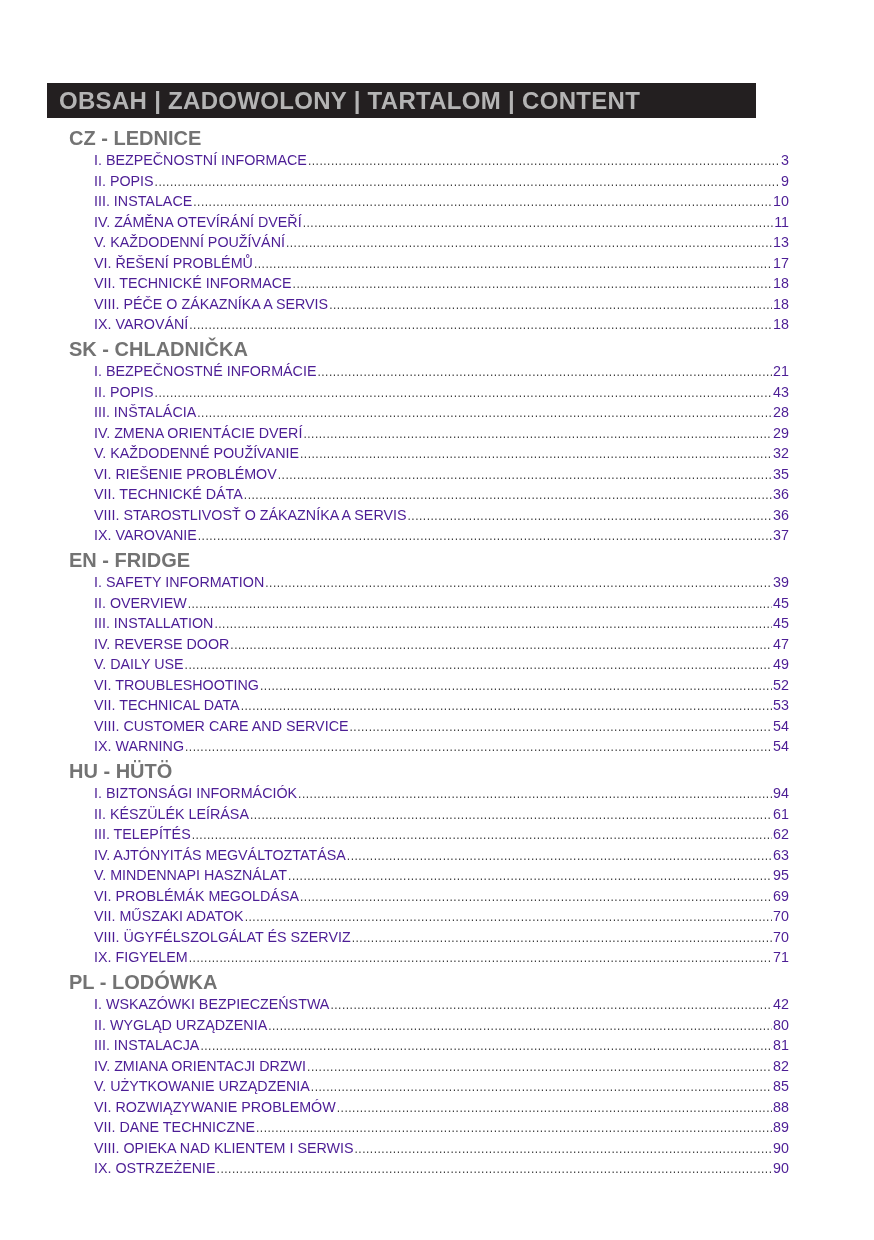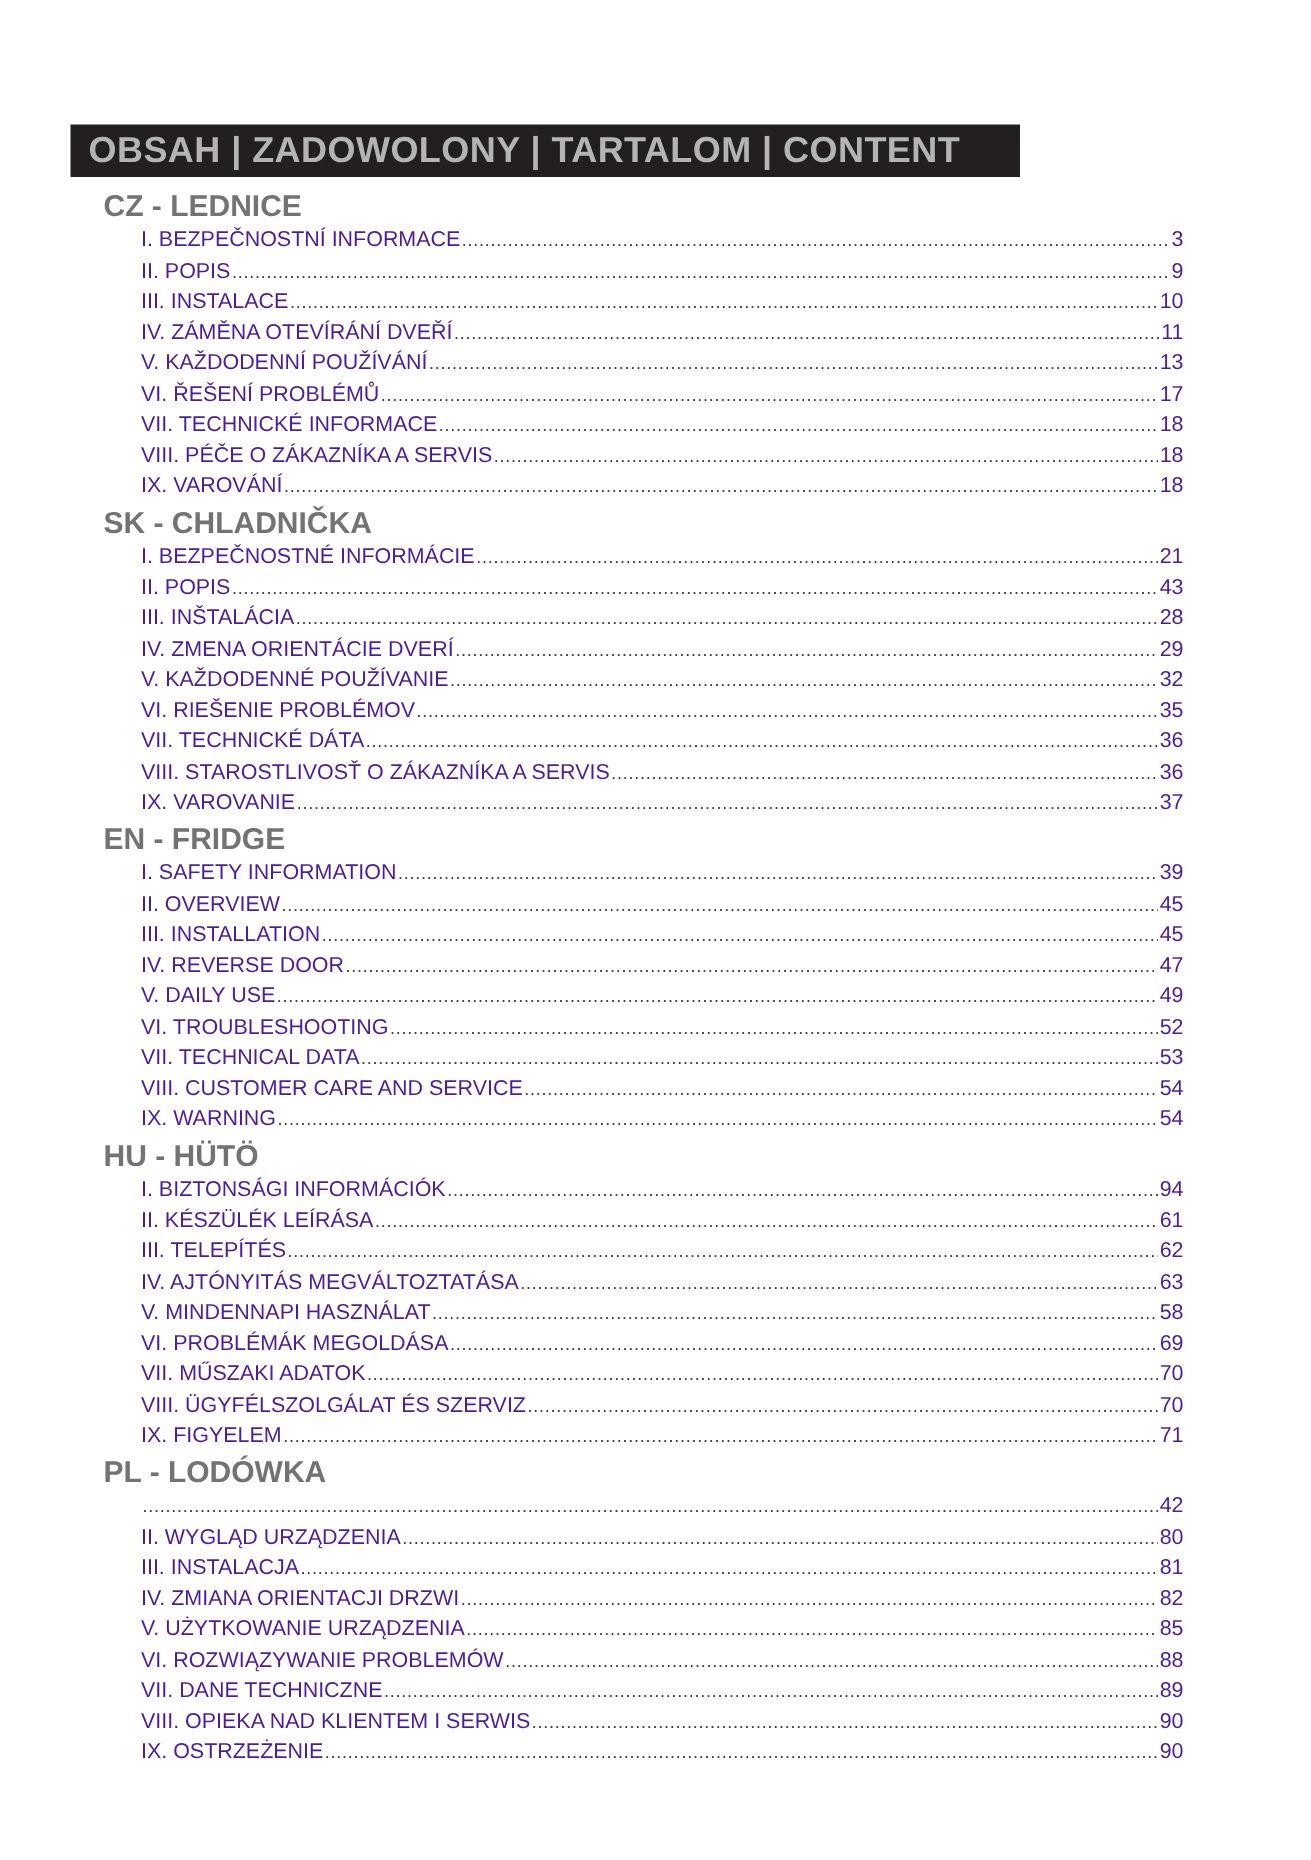--- a/index.html
+++ b/index.html
@@ -12,21 +12,21 @@
       height: 1240px;
       position: relative;
       overflow: hidden;
       font-family: "Liberation Sans", sans-serif;
       color: #231f20;
     }
     .banner {
       position: absolute;
       left: 47px;
       top: 83px;
-      width: 633px;
+      width: 709px;
       height: 35px;
       background: #231f20;
       box-sizing: border-box;
       padding-left: 12px;
       display: flex;
       align-items: center;
     }
     .banner-title {
       color: #b4b4b4;
       font-weight: bold;
@@ -256,21 +256,21 @@
         <span class="entry-page">62</span>
       </div>
       <div class="entry">
         <span class="entry-title">IV. AJTÓNYITÁS MEGVÁLTOZTATÁSA</span>
         <span class="entry-leader"></span>
         <span class="entry-page">63</span>
       </div>
       <div class="entry">
         <span class="entry-title">V. MINDENNAPI HASZNÁLAT</span>
         <span class="entry-leader"></span>
-        <span class="entry-page">58</span>
+        <span class="entry-page">95</span>
       </div>
       <div class="entry">
         <span class="entry-title">VI. PROBLÉMÁK MEGOLDÁSA</span>
         <span class="entry-leader"></span>
         <span class="entry-page">69</span>
       </div>
       <div class="entry">
         <span class="entry-title">VII. MŰSZAKI ADATOK</span>
         <span class="entry-leader"></span>
         <span class="entry-page">70</span>
@@ -282,20 +282,21 @@
       </div>
       <div class="entry">
         <span class="entry-title">IX. FIGYELEM</span>
         <span class="entry-leader"></span>
         <span class="entry-page">71</span>
       </div>
     </div>
     <div class="section">
       <div class="section-heading">PL - LODÓWKA</div>
       <div class="entry">
+        <span class="entry-title">I. WSKAZÓWKI BEZPIECZEŃSTWA</span>
         <span class="entry-leader"></span>
         <span class="entry-page">42</span>
       </div>
       <div class="entry">
         <span class="entry-title">II. WYGLĄD URZĄDZENIA</span>
         <span class="entry-leader"></span>
         <span class="entry-page">80</span>
       </div>
       <div class="entry">
         <span class="entry-title">III. INSTALACJA</span>

